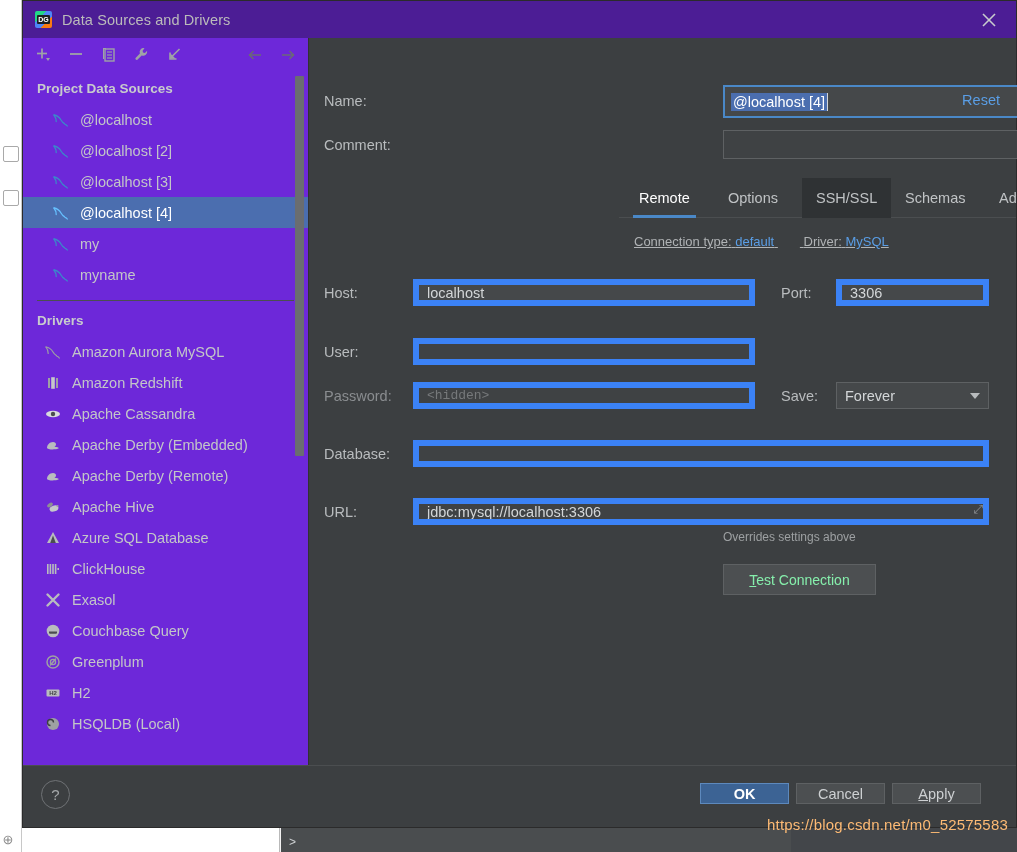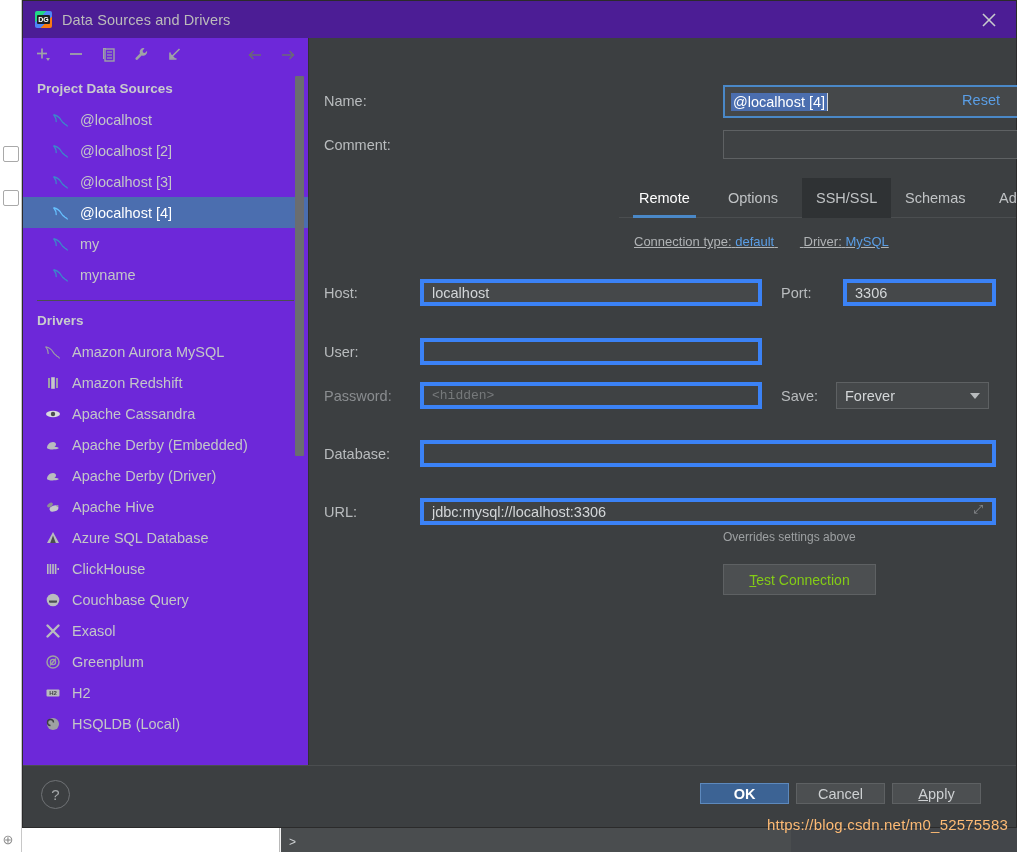--- a/index.html
+++ b/index.html
@@ -151,25 +151,25 @@
     flex: 1 1 auto; background: #3c3f41; position: relative;
     padding: 0 0 0 0;
     min-width: 0;
   }
   .flabel {
     color: #b9bcbe; font-size: 14.5px; text-align: left;
   }
   .flabel.dim { color: #8a8d90; }
 
   .tinput {
-    background: #45484a; border: 4px solid #3b82f6;
+    background: #45484a; border: 6px solid #3b82f6;
     color: #d3d6d8; font-size: 14.5px;
     padding: 0 8px; height: 27px; line-height: 25px;
     font-family: "Liberation Sans", sans-serif;
-    outline: none; width: 100%; margin-left: 7px;
+    outline: none; width: 100%;
   }
   .tinput::placeholder { color: #76797b; }
 
   #name-wrap {
     position: absolute; left: 414px; top: 47px; width: 417px; height: 33px;
     border: 2px solid #4a88c7; background: #45484a;
     display: flex; align-items: center; padding: 0 6px;
   }
   #name-value {
     background: #4b6eaf; color: #ffffff; font-size: 14.5px;
@@ -216,21 +216,21 @@
 
   #overrides-note {
     position: absolute; left: 414px; top: 492px;
     color: #9da0a2; font-size: 12px;
   }
 
   #test-conn {
     position: absolute; left: 414px; top: 526px;
     width: 153px; height: 31px;
     background: #4c4f51; border: 1px solid #5e6163;
-    color: #84cc16; font-size: 14px; cursor: pointer;
+    color: #86efac; font-size: 14px; cursor: pointer;
     font-family: "Liberation Sans", sans-serif;
   }
   #test-conn u { text-decoration: underline; }
 
   .select-box {
     background: #45484a; border: 1px solid #5e6163;
     color: #d3d6d8; font-size: 14.5px;
     height: 27px; display: flex; align-items: center;
     padding: 0 8px; cursor: pointer; position: relative;
   }
@@ -460,21 +460,21 @@
             </svg>
           </span>
           <span>Apache Derby (Embedded)</span>
         </div>
         <div class="tree-row drv-row">
           <span class="ic">
             <svg width="18" height="16" viewBox="0 0 18 16">
               <path d="M3 11 c0 -3 2.5 -6 6 -6 c2 0 3 1 3 2.5 c0 1 -0.6 1.8 -1.6 2.2 c2.5 0.2 4.4 0.8 4.4 1.4 c0 0.8 -2.8 1.4 -6 1.4 c-3.2 0 -5.8 -0.6 -5.8 -1.5 z" fill="#b9bcbe"></path>
             </svg>
           </span>
-          <span>Apache Derby (Driver)</span>
+          <span>Apache Derby (Remote)</span>
         </div>
         <div class="tree-row drv-row">
           <span class="ic">
             <svg width="18" height="16" viewBox="0 0 18 16">
               <ellipse cx="10" cy="9.5" rx="4.5" ry="3" fill="#c5c8ca" transform="rotate(-18 10 9.5)"></ellipse>
               <ellipse cx="6" cy="6" rx="3.2" ry="1.8" fill="#8d9092" transform="rotate(-35 6 6)"></ellipse>
               <circle cx="13.5" cy="7" r="1.1" fill="#9ea1a3"></circle>
             </svg>
           </span>
           <span>Apache Hive</span>
@@ -496,33 +496,33 @@
               <rect x="8.2" y="3" width="1.6" height="10" fill="#b9bcbe"></rect>
               <rect x="10.8" y="3" width="1.6" height="10" fill="#b9bcbe"></rect>
               <rect x="13.4" y="7" width="1.6" height="2" fill="#b9bcbe"></rect>
             </svg>
           </span>
           <span>ClickHouse</span>
         </div>
         <div class="tree-row drv-row">
           <span class="ic">
             <svg width="18" height="16" viewBox="0 0 18 16">
+              <path d="M3.5 2.5 L14.5 13.5 M14.5 2.5 L3.5 13.5" stroke="#b9bcbe" stroke-width="2.4" stroke-linecap="round"></path>
+            </svg>
+          </span>
+          <span>Exasol</span>
+        </div>
+        <div class="tree-row drv-row">
+          <span class="ic">
+            <svg width="18" height="16" viewBox="0 0 18 16">
               <circle cx="9" cy="8" r="6.3" fill="#b9bcbe"></circle>
               <path d="M5 8.6 h8 v1.1 a1 1 0 0 1 -1 1 h-6 a1 1 0 0 1 -1 -1 z" fill="#4a4d4f"></path>
             </svg>
           </span>
           <span>Couchbase Query</span>
-        </div>
-        <div class="tree-row drv-row">
-          <span class="ic">
-            <svg width="18" height="16" viewBox="0 0 18 16">
-              <path d="M3.5 2.5 L14.5 13.5 M14.5 2.5 L3.5 13.5" stroke="#b9bcbe" stroke-width="2.4" stroke-linecap="round"></path>
-            </svg>
-          </span>
-          <span>Exasol</span>
         </div>
         <div class="tree-row drv-row">
           <span class="ic">
             <svg width="18" height="16" viewBox="0 0 18 16">
               <circle cx="9" cy="8" r="6" fill="none" stroke="#9ea1a3" stroke-width="1.5"></circle>
               <path d="M11.5 5 L6.5 11" stroke="#9ea1a3" stroke-width="1.5" stroke-linecap="round"></path>
               <circle cx="9" cy="8" r="2.6" fill="none" stroke="#9ea1a3" stroke-width="1.3"></circle>
             </svg>
           </span>
           <span>Greenplum</span>

